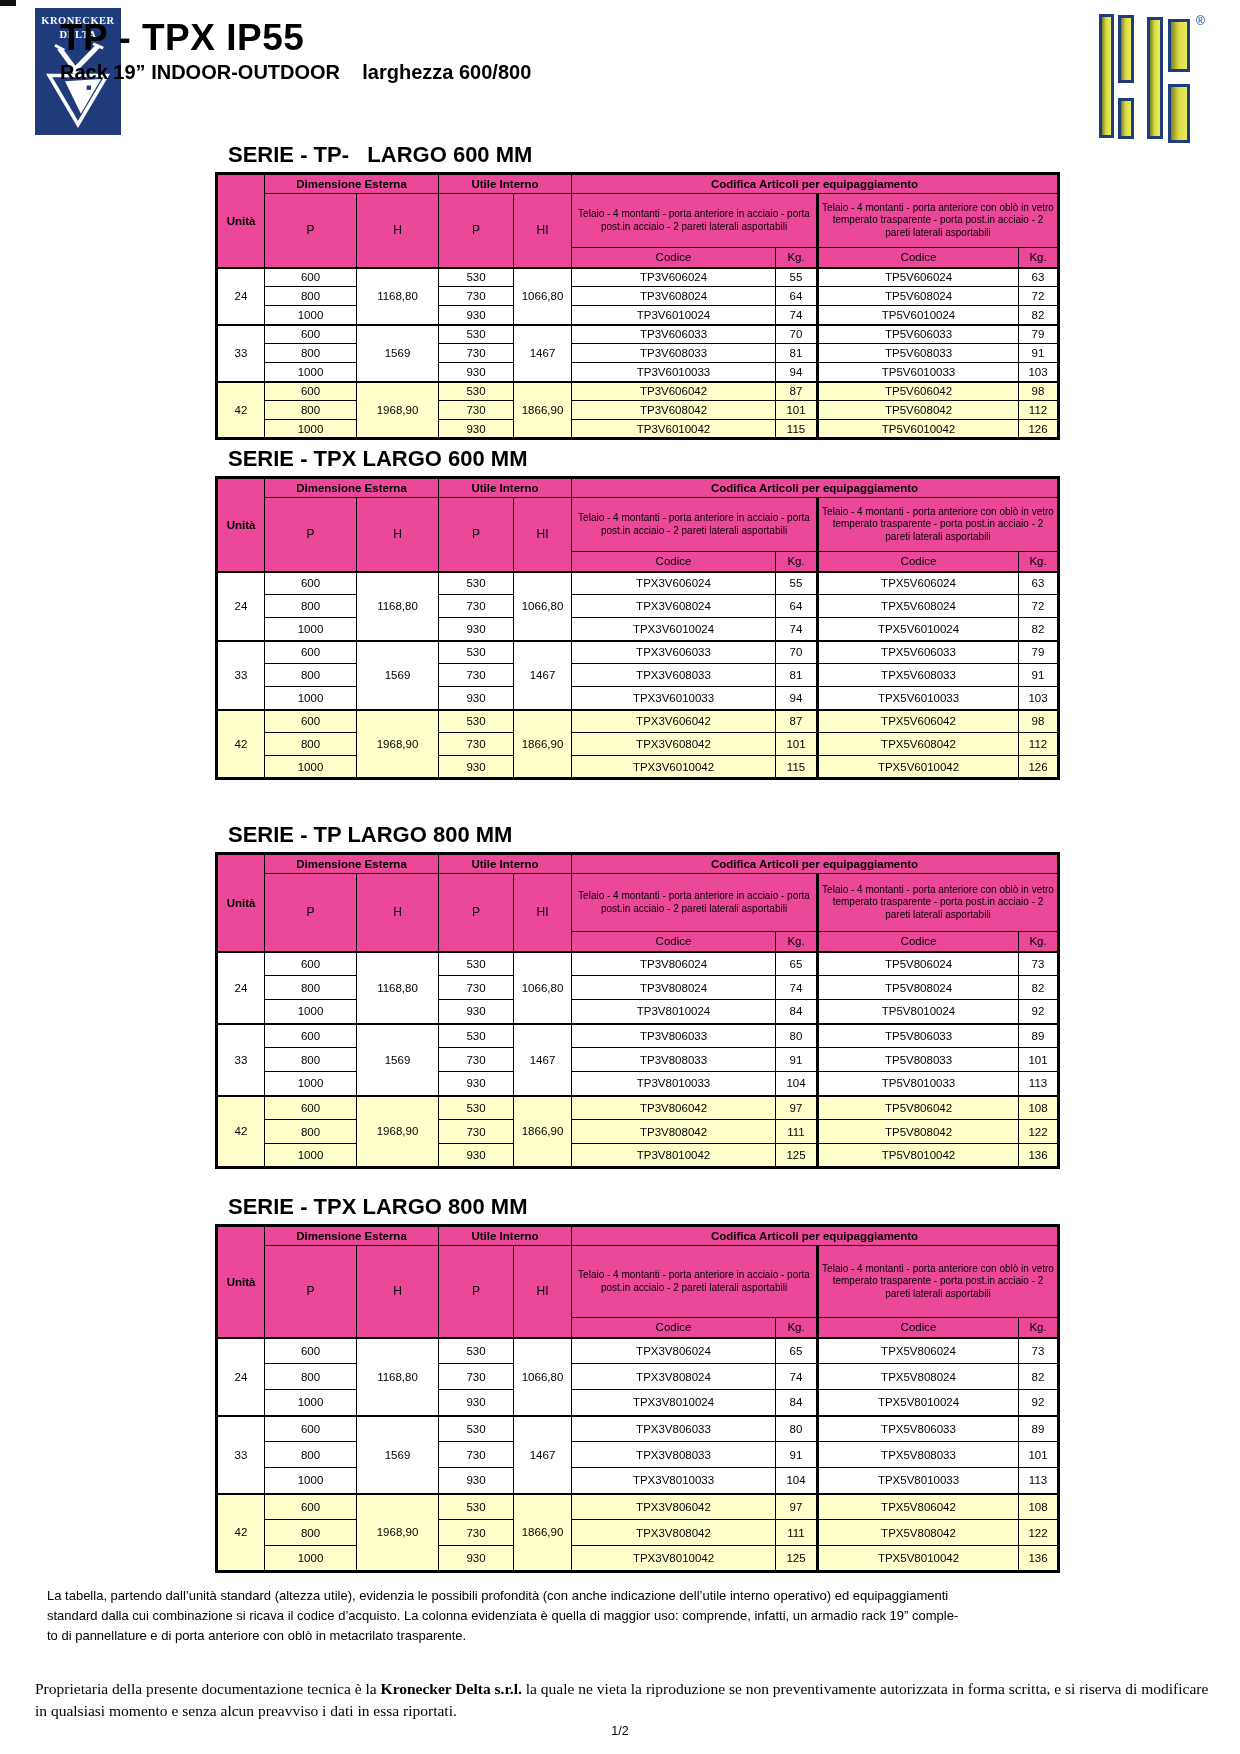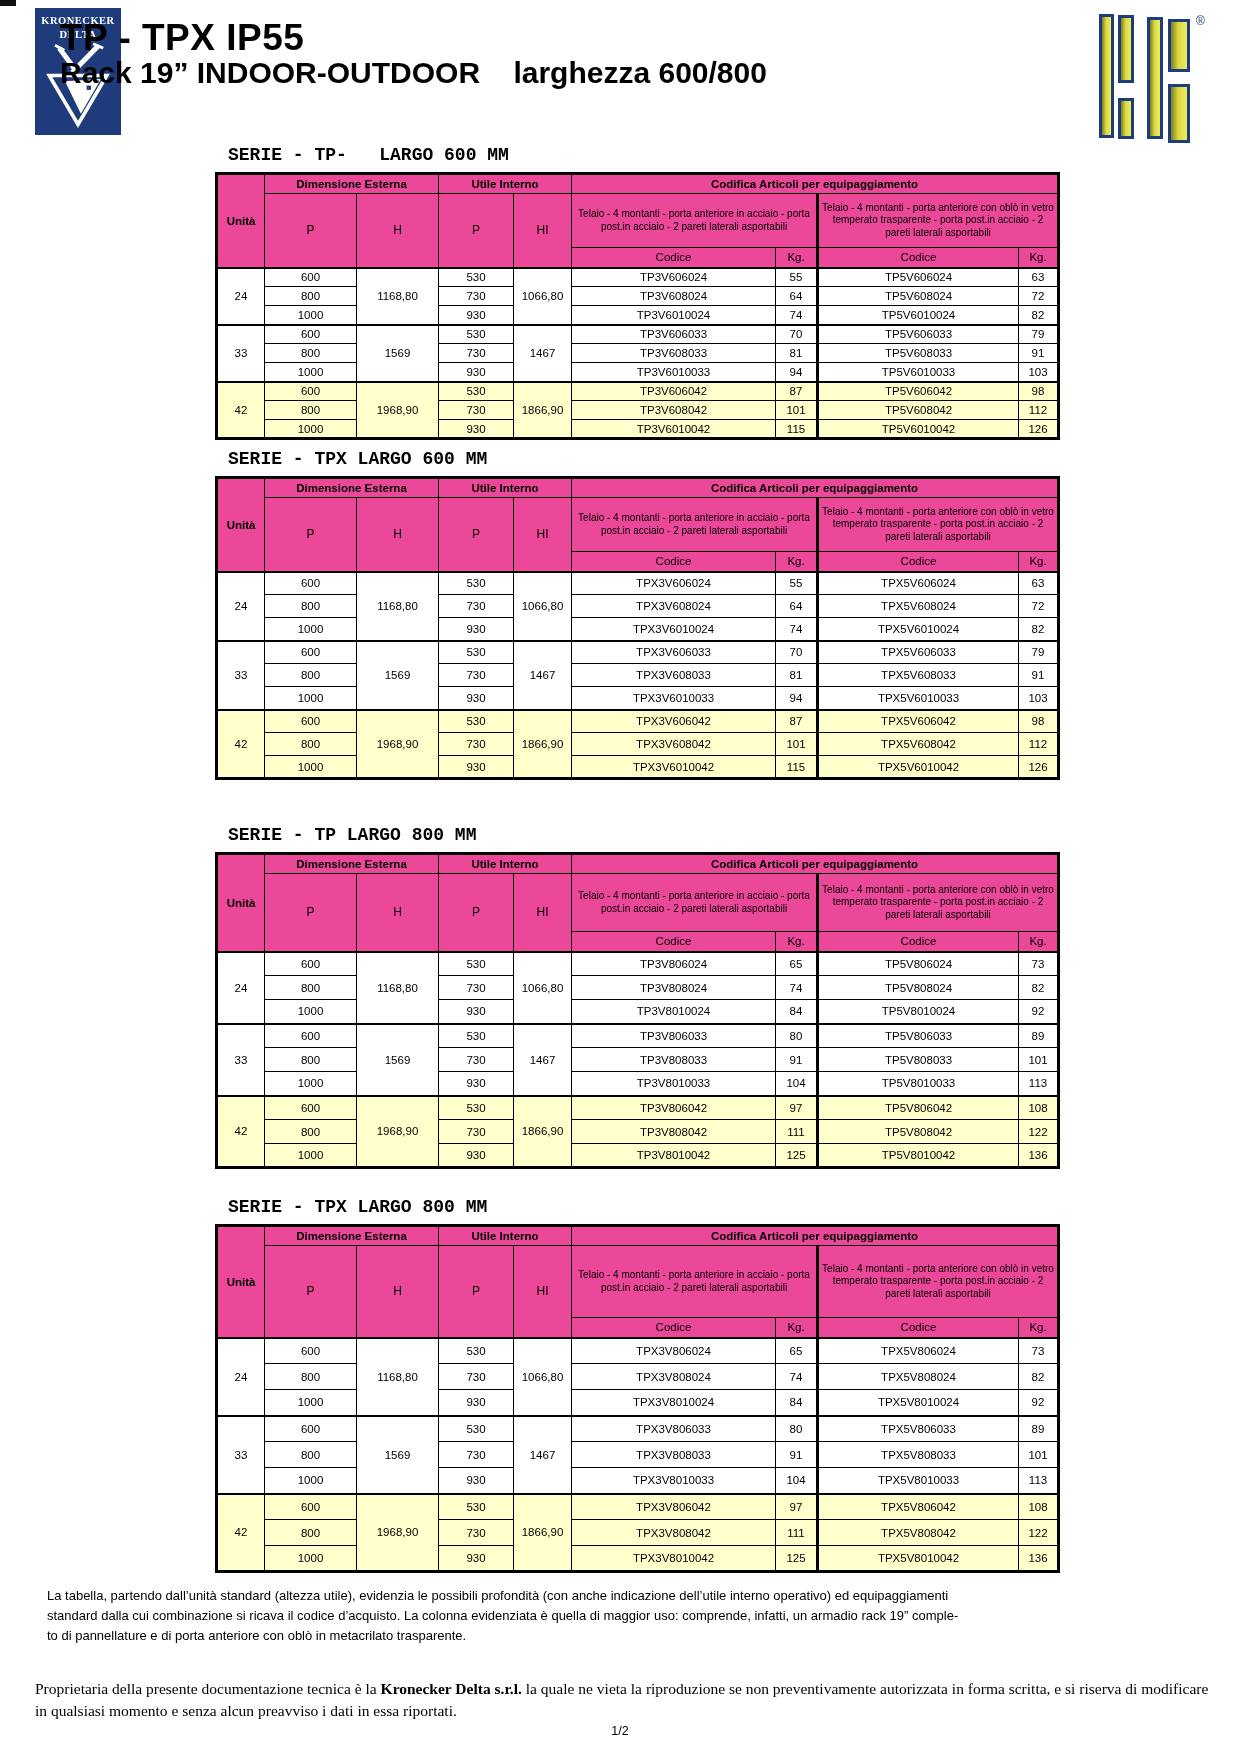--- a/index.html
+++ b/index.html
@@ -8,29 +8,29 @@
   .corner-mark{position:absolute;left:0;top:0;width:16px;height:6px;background:#111;}
 
   
   .logo-left{position:absolute;left:35px;top:8px;width:86px;height:127px;background:#1f3b7c;
              display:flex;flex-direction:column;align-items:center;}
   .logo-left .lt{font-family:"Liberation Serif",serif;color:#fff;font-weight:bold;
                  font-size:10.5px;letter-spacing:.5px;line-height:12px;margin-top:2px;}
   .logo-left .lt:first-child{margin-top:7px;}
   .title-block{position:absolute;left:60px;top:18px;width:1000px;text-align:left;}
   .doc-title{font-size:37px;font-weight:bold;letter-spacing:.5px;line-height:40px;}
-  .doc-sub{font-size:30px;font-weight:bold;line-height:29px;white-space:pre;}
+  .doc-sub{font-size:20px;font-weight:bold;line-height:29px;white-space:pre;}
   .logo-right{position:absolute;left:1099px;top:14px;width:100px;height:135px;}
   .bar{position:absolute;background:#1e3d7e;padding:3px;box-sizing:border-box;}
   .bar .in{width:100%;height:100%;background:linear-gradient(90deg,#7e7e1e,#d9d943 45%,#eded5e);}
   .rmark{position:absolute;left:1196px;top:14px;font-size:12px;color:#1e3d7e;}
 
   
   .section{position:absolute;left:215px;width:850px;}
-  .sec-title{font-family:Liberation Mono, monospace;font-weight:bold;font-size:18px;
+  .sec-title{font-family:Liberation Sans, sans-serif;font-weight:bold;font-size:22px;
              line-height:18px;padding-left:13px;margin-bottom:8px;white-space:pre;}
   table.tbl{border-collapse:collapse;table-layout:fixed;width:842px;border:3px solid #000;}
   .tbl th,.tbl td{border:1px solid #000;text-align:center;vertical-align:middle;
                   padding:0 2px;font-size:11.5px;font-family:"Liberation Sans",sans-serif;
                   overflow:hidden;font-weight:normal;}
   .tbl thead th,.tbl thead td{background:#ec4899;}
   .tbl .lbl-big{font-weight:bold;font-size:11.5px;}
   .tbl .dim-lbl{font-size:12px;}
   .tbl .desc{font-size:10px;line-height:12.5px;}
   .tbl .thick-l{border-left:3px solid #000;}

